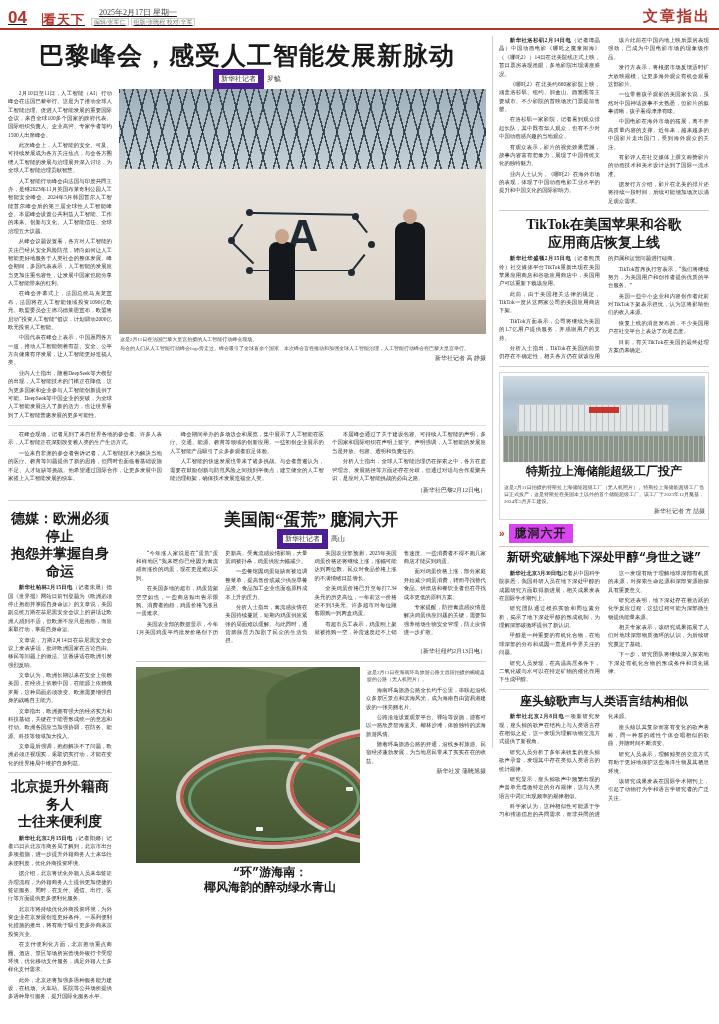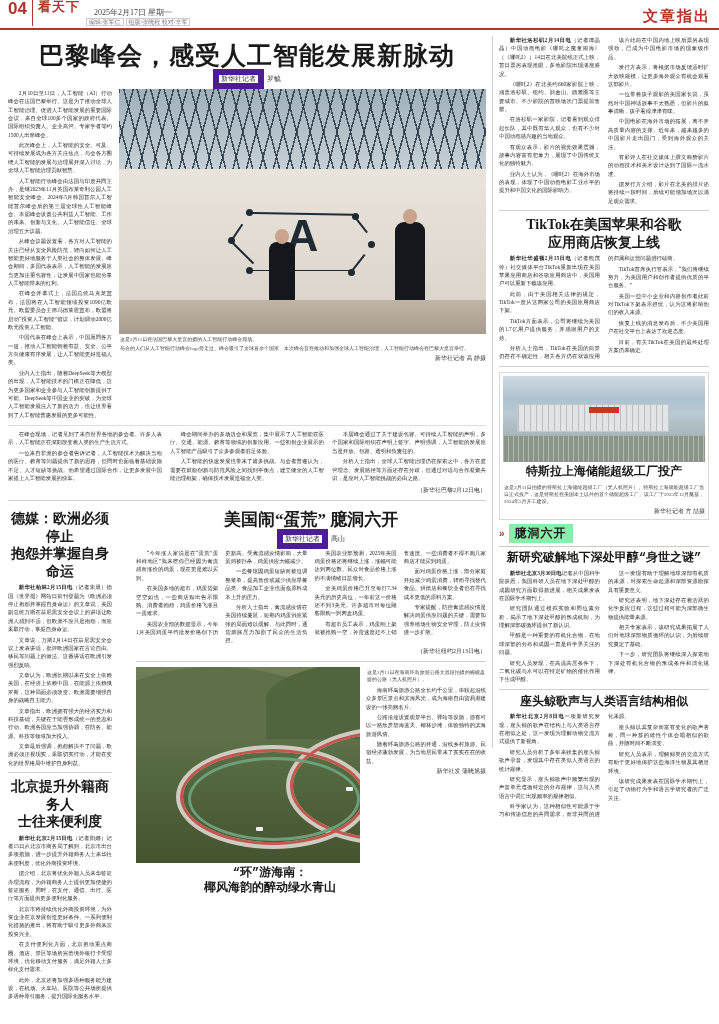--- a/index.html
+++ b/index.html
@@ -7,30 +7,31 @@
     width:719px;height:1024px;background:#ffffff;
     font-family:"Liberation Serif", serif;
     color:#1a1a1a;
     -webkit-font-smoothing:antialiased;
   }
   .page{position:relative;width:719px;height:1024px;overflow:hidden;}
 
   
   .masthead{
     position:relative;height:30px;border-bottom:2px solid #b3342b;
-    display:flex;padding:0 8px 2px 8px;box-sizing:border-box;
+    display:flex;align-items:flex-end;padding:0 8px 2px 8px;box-sizing:border-box;text-decoration:underline;
   }
   .pagenum{
     font-family:"Liberation Sans",sans-serif;font-weight:bold;font-size:17px;
     color:#b3342b;line-height:1;margin-right:5px;
   }
   .section-name{
     font-family:"Liberation Sans",sans-serif;font-weight:bold;font-size:13px;
-    color:#b3342b;line-height:1;letter-spacing:1px;padding-left:5px;
+    color:#b3342b;line-height:1;letter-spacing:1px;
     border-left:1px solid #b3342b;
+    margin-left:10px;
   }
   .masthead-date{
     font-size:8px;color:#444;margin-left:8px;line-height:1;padding-bottom:1px;
     border-left:1px solid #bbb;padding-left:6px;
   }
   .masthead-sub{
     font-size:6px;color:#777;margin-left:6px;line-height:1;padding-bottom:1px;
   }
   .masthead-sub span{border:1px solid #ccc;padding:0 2px;margin-right:2px;}
   .paper-logo{
@@ -123,21 +124,21 @@
   .car{position:absolute;width:7px;height:4px;background:#f2f2f2;border-radius:1px;}
 
   
   .rule{border-top:1px solid #cfcfcf;margin:5px 0;}
   .section-tag{
     display:flex;align-items:center;gap:4px;margin:4px 0 3px 0;
   }
   .tag-chev{color:#b3342b;font-size:10px;font-weight:bold;font-family:"Liberation Sans",sans-serif;}
   .tag-text{
     font-weight:bold;font-size:12px;color:#1a1a1a;letter-spacing:1px;
-    background:#86efac;padding:1px 6px;
+    background:#d946ef;padding:1px 6px;
   }
   .two-col{column-count:2;column-gap:8px;}
   .three-col{column-count:3;column-gap:8px;}
   .four-col{column-count:4;column-gap:7px;}
 </style>
 </head>
 <body>
 
 <div class="page">
 

